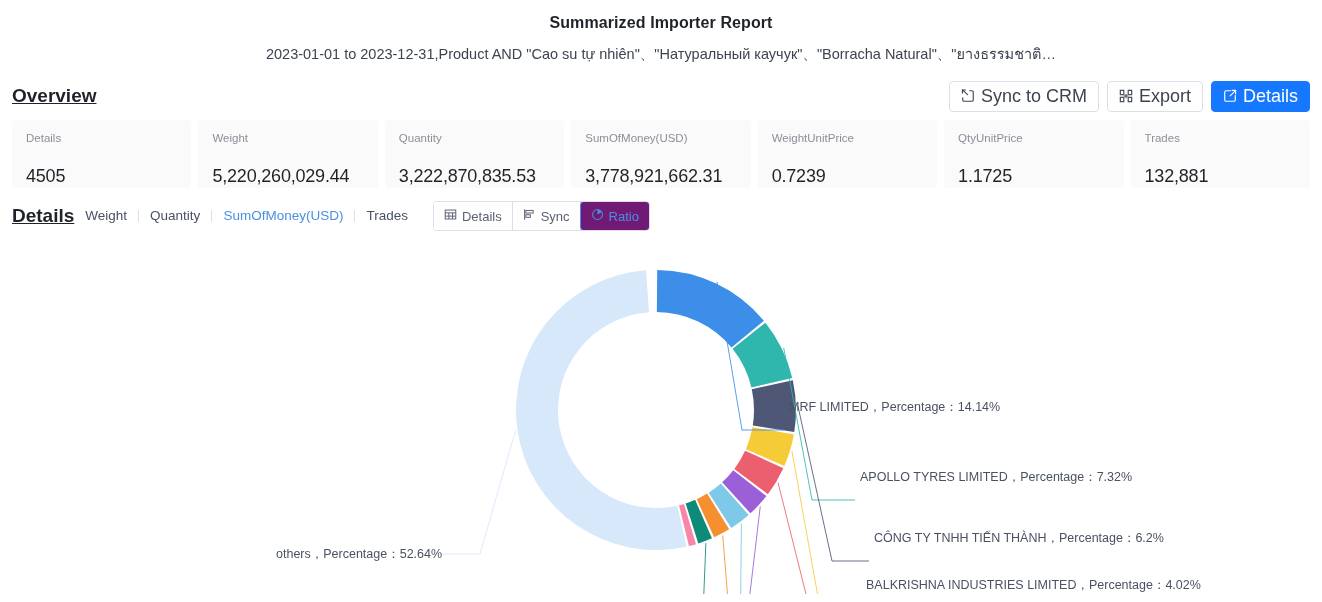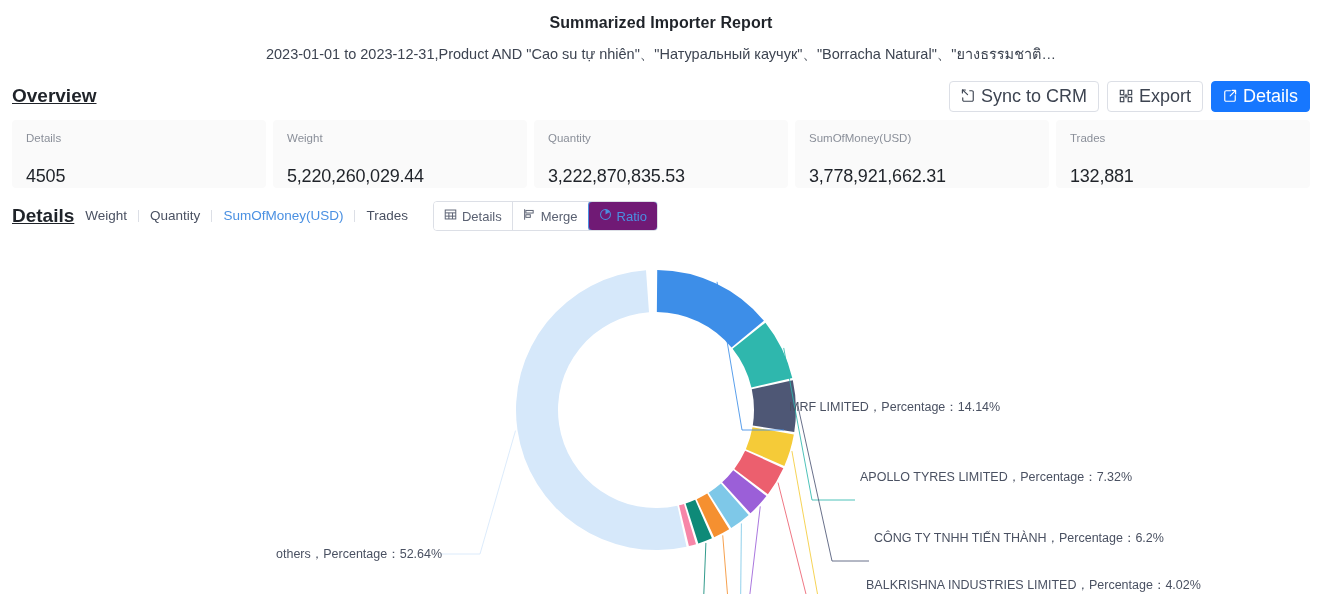--- a/index.html
+++ b/index.html
@@ -160,20 +160,28 @@
       <div class="card-label">Weight</div>
       <div class="card-value">5,220,260,029.44</div>
     </div>
     <div class="card">
       <div class="card-label">Quantity</div>
       <div class="card-value">3,222,870,835.53</div>
     </div>
     <div class="card">
       <div class="card-label">SumOfMoney(USD)</div>
       <div class="card-value">3,778,921,662.31</div>
+    </div>
+    <div class="card">
+      <div class="card-label">WeightUnitPrice</div>
+      <div class="card-value">0.7239</div>
+    </div>
+    <div class="card">
+      <div class="card-label">QtyUnitPrice</div>
+      <div class="card-value">1.1725</div>
     </div>
     <div class="card">
       <div class="card-label">Trades</div>
       <div class="card-value">132,881</div>
     </div>
   </div>
 
   <div class="details-bar">
     <div class="section-label">Details</div>
 
@@ -199,21 +207,21 @@
           <span>Details</span>
         </div>
         <div class="view-btn">
           <span>
             <svg width="13" height="13" viewBox="0 0 16 16" fill="none" stroke="#5a6172" stroke-width="1.2">
               <path d="M2 2v12" stroke-linecap="round"></path>
               <rect x="3.5" y="3" width="9" height="3.2"></rect>
               <rect x="3.5" y="8.3" width="5.5" height="3.2"></rect>
             </svg>
           </span>
-          <span>Merge</span>
+          <span>Sync</span>
         </div>
         <div class="view-btn active">
           <span>
             <svg width="13" height="13" viewBox="0 0 16 16" fill="none" stroke="#4a90e2" stroke-width="1.25">
               <circle cx="8" cy="8" r="6.1"></circle>
               <path d="M8 8V1.9A6.1 6.1 0 0 1 13.2 5L8 8z" fill="#4a90e2" stroke="none"></path>
             </svg>
           </span>
           <span>Ratio</span>
         </div>

